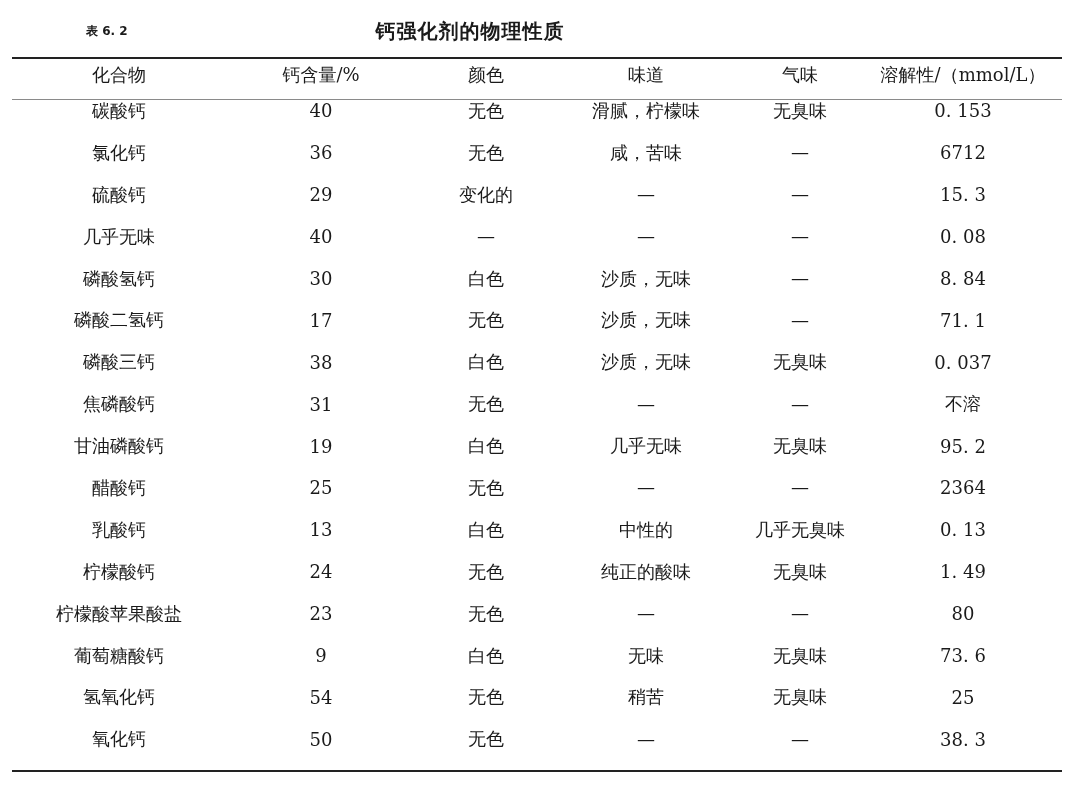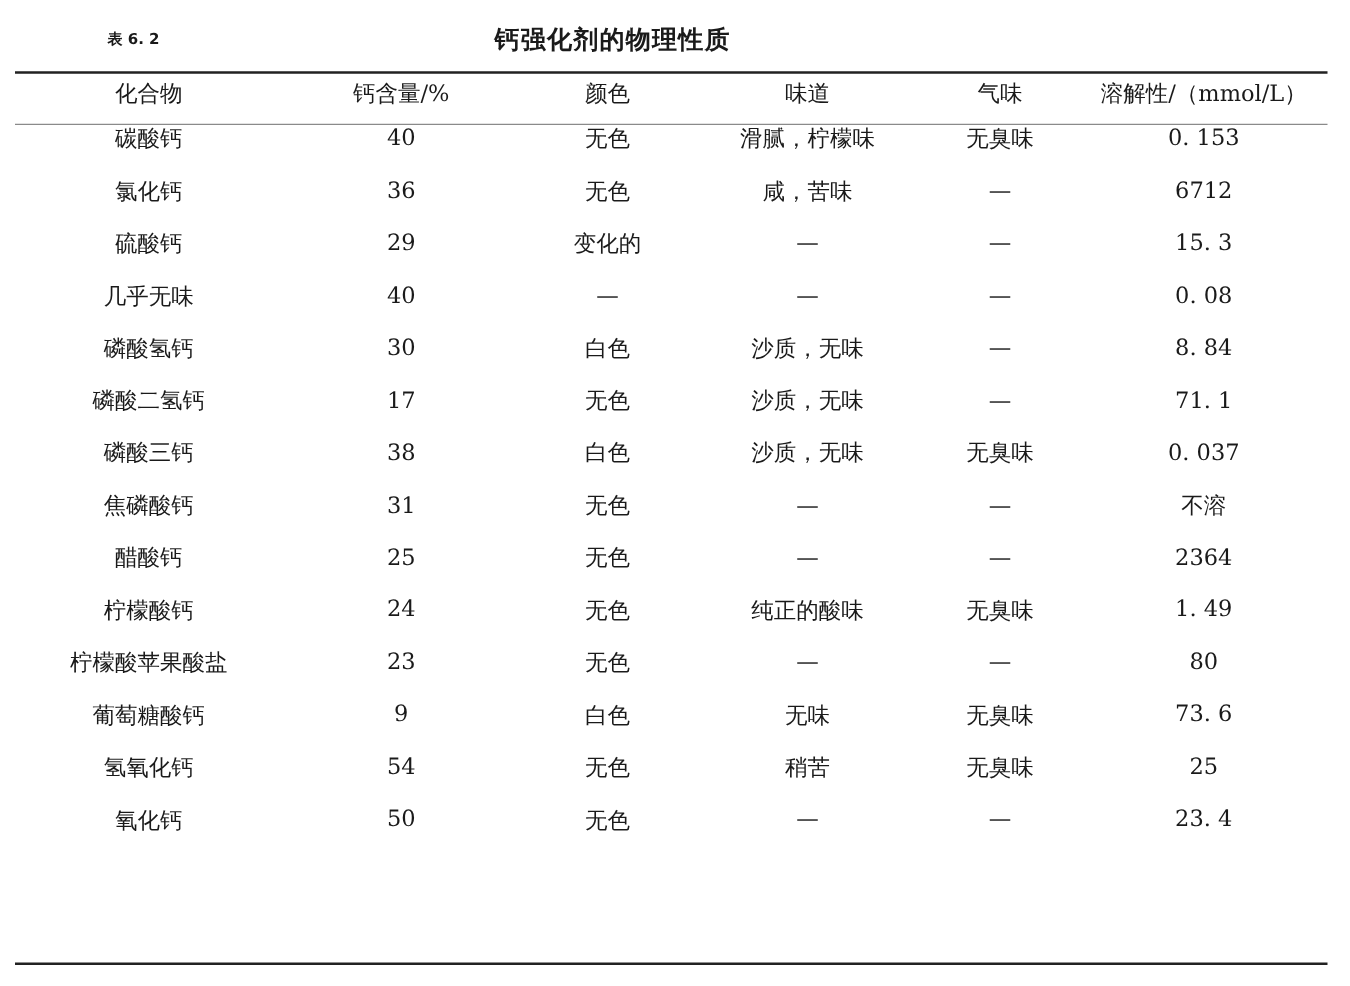--- a/index.html
+++ b/index.html
@@ -12,21 +12,21 @@
     position: absolute; top: 14px; left: 0; width: 1080px; height: 34px;
   }
   .caption .num {
     position: absolute; left: 68px; top: 0;
     font-family: "DejaVu Sans", "Liberation Sans", sans-serif;
     font-weight: bold; font-size: 12px; line-height: 34px; margin-left: 18px;
   }
   .caption .title {
     position: absolute; left: 0; width: 940px; top: 0; text-align: center;
     font-family: "DejaVu Sans", "Liberation Sans", sans-serif;
-    font-weight: bold; font-size: 20px; line-height: 34px; letter-spacing: 1px; margin-left: 20px;
+    font-weight: bold; font-size: 20px; line-height: 34px; letter-spacing: 1px;
   }
   .rule-top { position: absolute; left: 12px; width: 1050px; top: 57px; height: 2px; background: #222; }
   .rule-head { position: absolute; left: 12px; width: 1050px; top: 99px; height: 1px; background: #8a8a8a; }
   .rule-bottom { position: absolute; left: 12px; width: 1050px; top: 770px; height: 2px; background: #222; }
   table {
     position: absolute; left: 12px; top: 59px; width: 1050px;
     border-collapse: collapse; table-layout: fixed;
     font-size: 18px;
   }
   th, td { text-align: center; padding: 0; white-space: nowrap; font-weight: normal; }
@@ -134,28 +134,44 @@
       </tr>
       <tr>
         <td>焦磷酸钙</td>
         <td>31</td>
         <td>无色</td>
         <td>—</td>
         <td>—</td>
         <td>不溶</td>
       </tr>
       <tr>
+        <td>甘油磷酸钙</td>
+        <td>19</td>
+        <td>白色</td>
+        <td>几乎无味</td>
+        <td>无臭味</td>
+        <td>95. 2</td>
+      </tr>
+      <tr>
         <td>醋酸钙</td>
         <td>25</td>
         <td>无色</td>
         <td>—</td>
         <td>—</td>
         <td>2364</td>
       </tr>
       <tr>
+        <td>乳酸钙</td>
+        <td>13</td>
+        <td>白色</td>
+        <td>中性的</td>
+        <td>几乎无臭味</td>
+        <td>0. 13</td>
+      </tr>
+      <tr>
         <td>柠檬酸钙</td>
         <td>24</td>
         <td>无色</td>
         <td>纯正的酸味</td>
         <td>无臭味</td>
         <td>1. 49</td>
       </tr>
       <tr>
         <td>柠檬酸苹果酸盐</td>
         <td>23</td>
@@ -179,20 +195,20 @@
         <td>稍苦</td>
         <td>无臭味</td>
         <td>25</td>
       </tr>
       <tr>
         <td>氧化钙</td>
         <td>50</td>
         <td>无色</td>
         <td>—</td>
         <td>—</td>
-        <td>23. 4</td>
+        <td>38. 3</td>
       </tr>
     </tbody>
 </table>
 
 <div class="footnote">
     <span></span>
   </div>
 
 </body></html>

